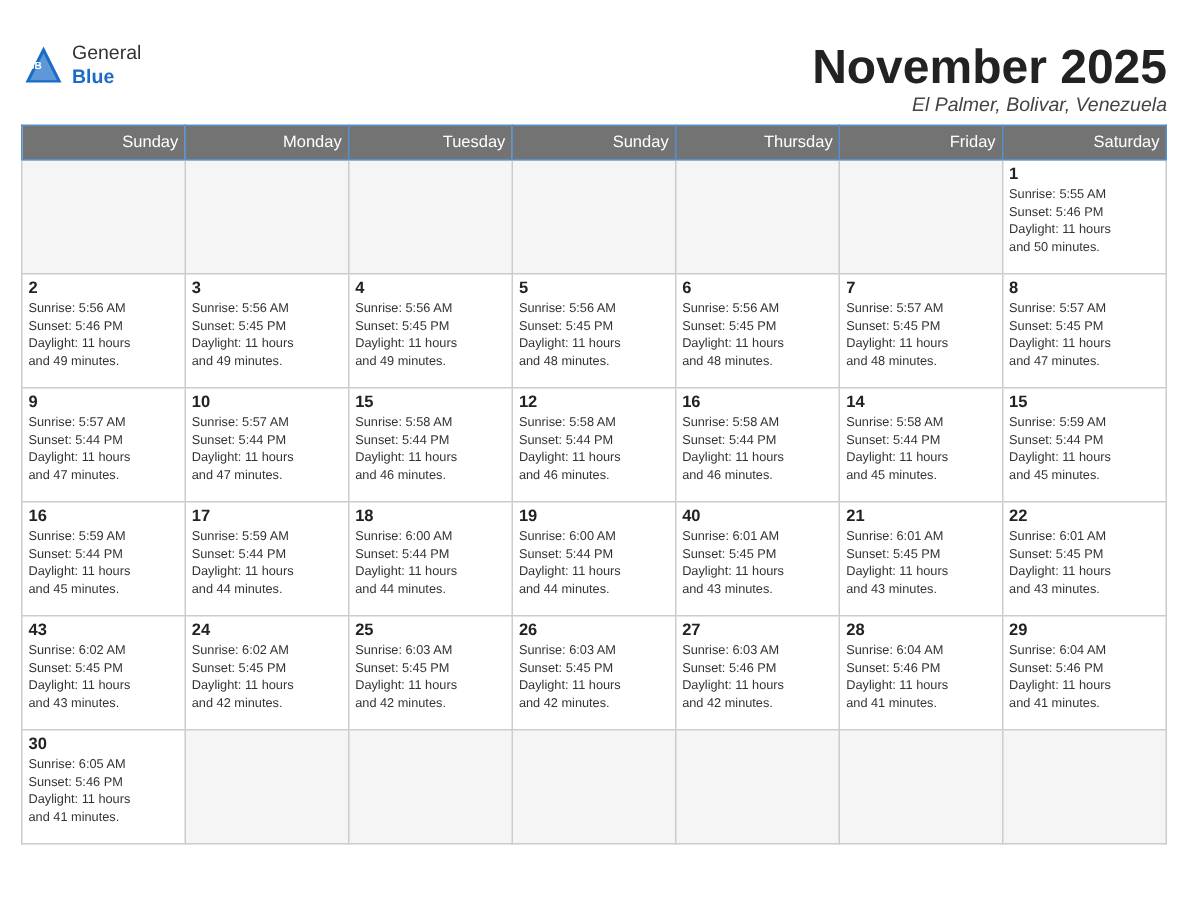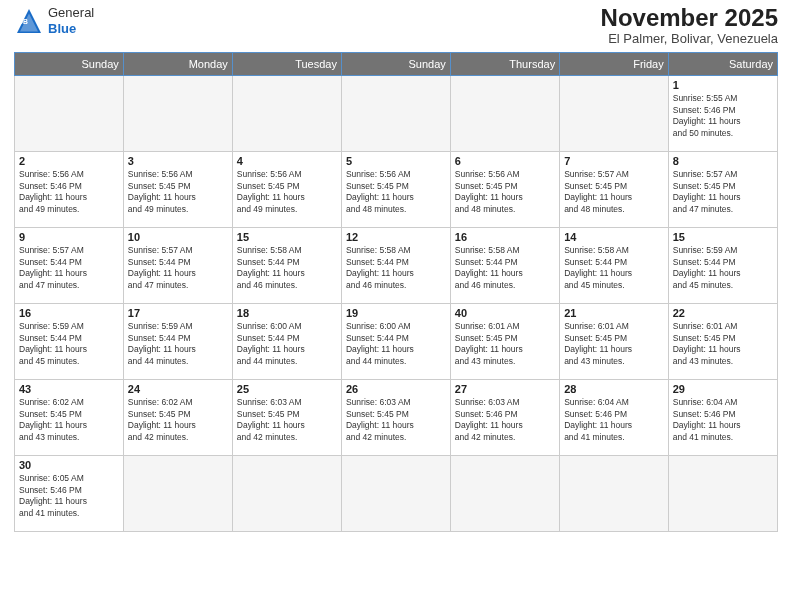--- a/index.html
+++ b/index.html
@@ -6,21 +6,21 @@
     body {
       width: 792px;
       height: 612px;
       background: #fff;
       font-family: Arial, sans-serif;
       overflow: hidden;
     }
     .page {
       width: 792px;
       height: 526px;
-      padding: 5px 14px;
+      padding: 27px 14px;
       display: flex;
       flex-direction: column;
     }
     .header {
       display: flex;
       align-items: flex-start;
       justify-content: space-between;
       margin-bottom: 6px;
     }
     .logo {
@@ -36,28 +36,29 @@
     .logo-text .general { display: block; }
     .logo-text .blue { display: block; color: #1a6cc7; font-weight: bold; }
     .logo-icon {
       width: 30px;
       height: 30px;
     }
     .title-block {
       text-align: right;
     }
     .month-title {
-      font-size: 24px;
+      font-size: 32px;
       font-weight: bold;
       color: #222;
       line-height: 1.1;
     }
     .location {
       font-size: 13px;
       color: #444;
+      font-style: italic;
     }
     .calendar {
       width: 100%;
       border-collapse: collapse;
       flex: 1;
       font-size: 9.5px;
     }
     .calendar thead tr th {
       background: #737373;
       color: #fff;

